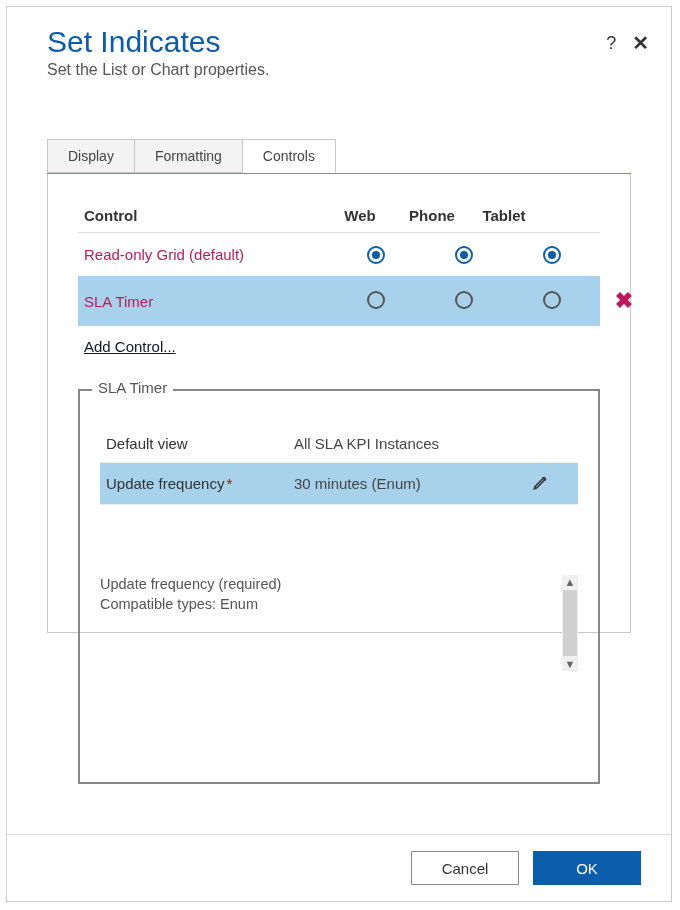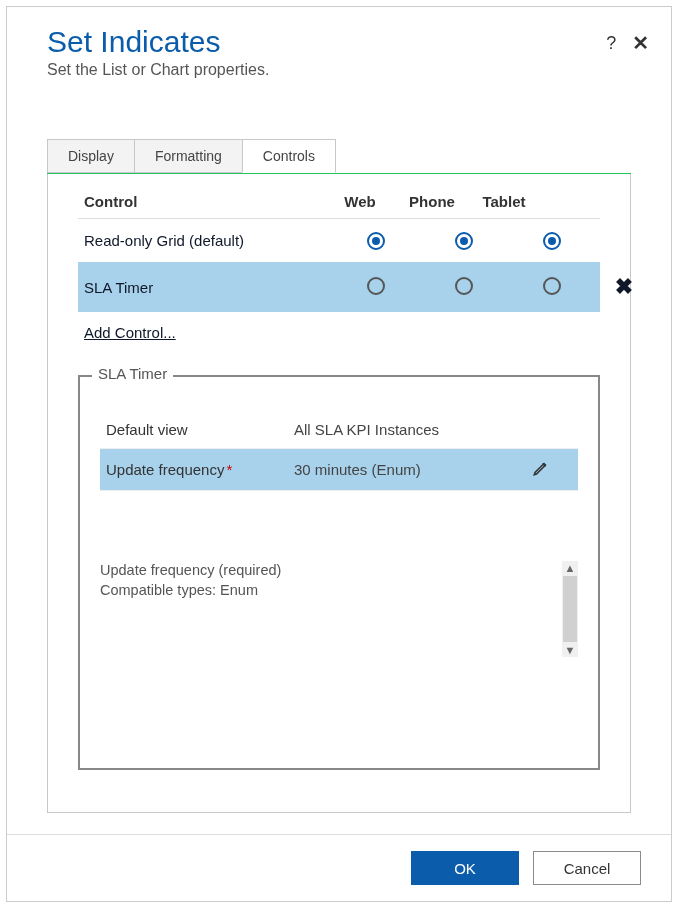--- a/index.html
+++ b/index.html
@@ -72,42 +72,42 @@
       position: relative;
     }
     .tab.active {
       background: #fff;
       border-bottom: 1px solid #fff;
     }
     .tab-panel {
       border: 1px solid #c8c8c8;
       border-top: none;
       margin-top: -1px;
-      padding: 12px 30px 30px 30px;
-      height: 640px;
+      padding: 26px 30px 30px 30px;
+      height: 460px;
     }
     .ctrl-table {
       width: 100%;
     }
     .ctrl-head {
       display: grid;
       grid-template-columns: 240px 72px 72px 72px 40px;
       font-weight: 600;
       color: #333;
       padding: 8px 6px;
       border-bottom: 1px solid #ddd;
       font-size: 15px;
     }
     .ctrl-row {
       display: grid;
       grid-template-columns: 240px 72px 72px 72px 40px;
       align-items: center;
       padding: 12px 6px;
       font-size: 15px;
-      color: #0f172a;
+      color: #be185d;
       gap: 16px;
     }
     .ctrl-row.selected {
       background: #a8d1eb;
     }
     .radio {
       width: 18px; height: 18px;
       border: 2px solid #0b5cab;
       border-radius: 50%;
       display: inline-flex;
@@ -319,17 +319,17 @@
             <div class="scroll-thumb"></div>
             <span class="scroll-arrow">▼</span>
           </div>
         </div>
       </div>
 
     </div>
   </div>
 
   <div class="footer">
+    <button class="btn">Cancel</button>
     <button class="btn primary">OK</button>
-    <button class="btn">Cancel</button>
   </div>
 
 </div>
 
 </body></html>

